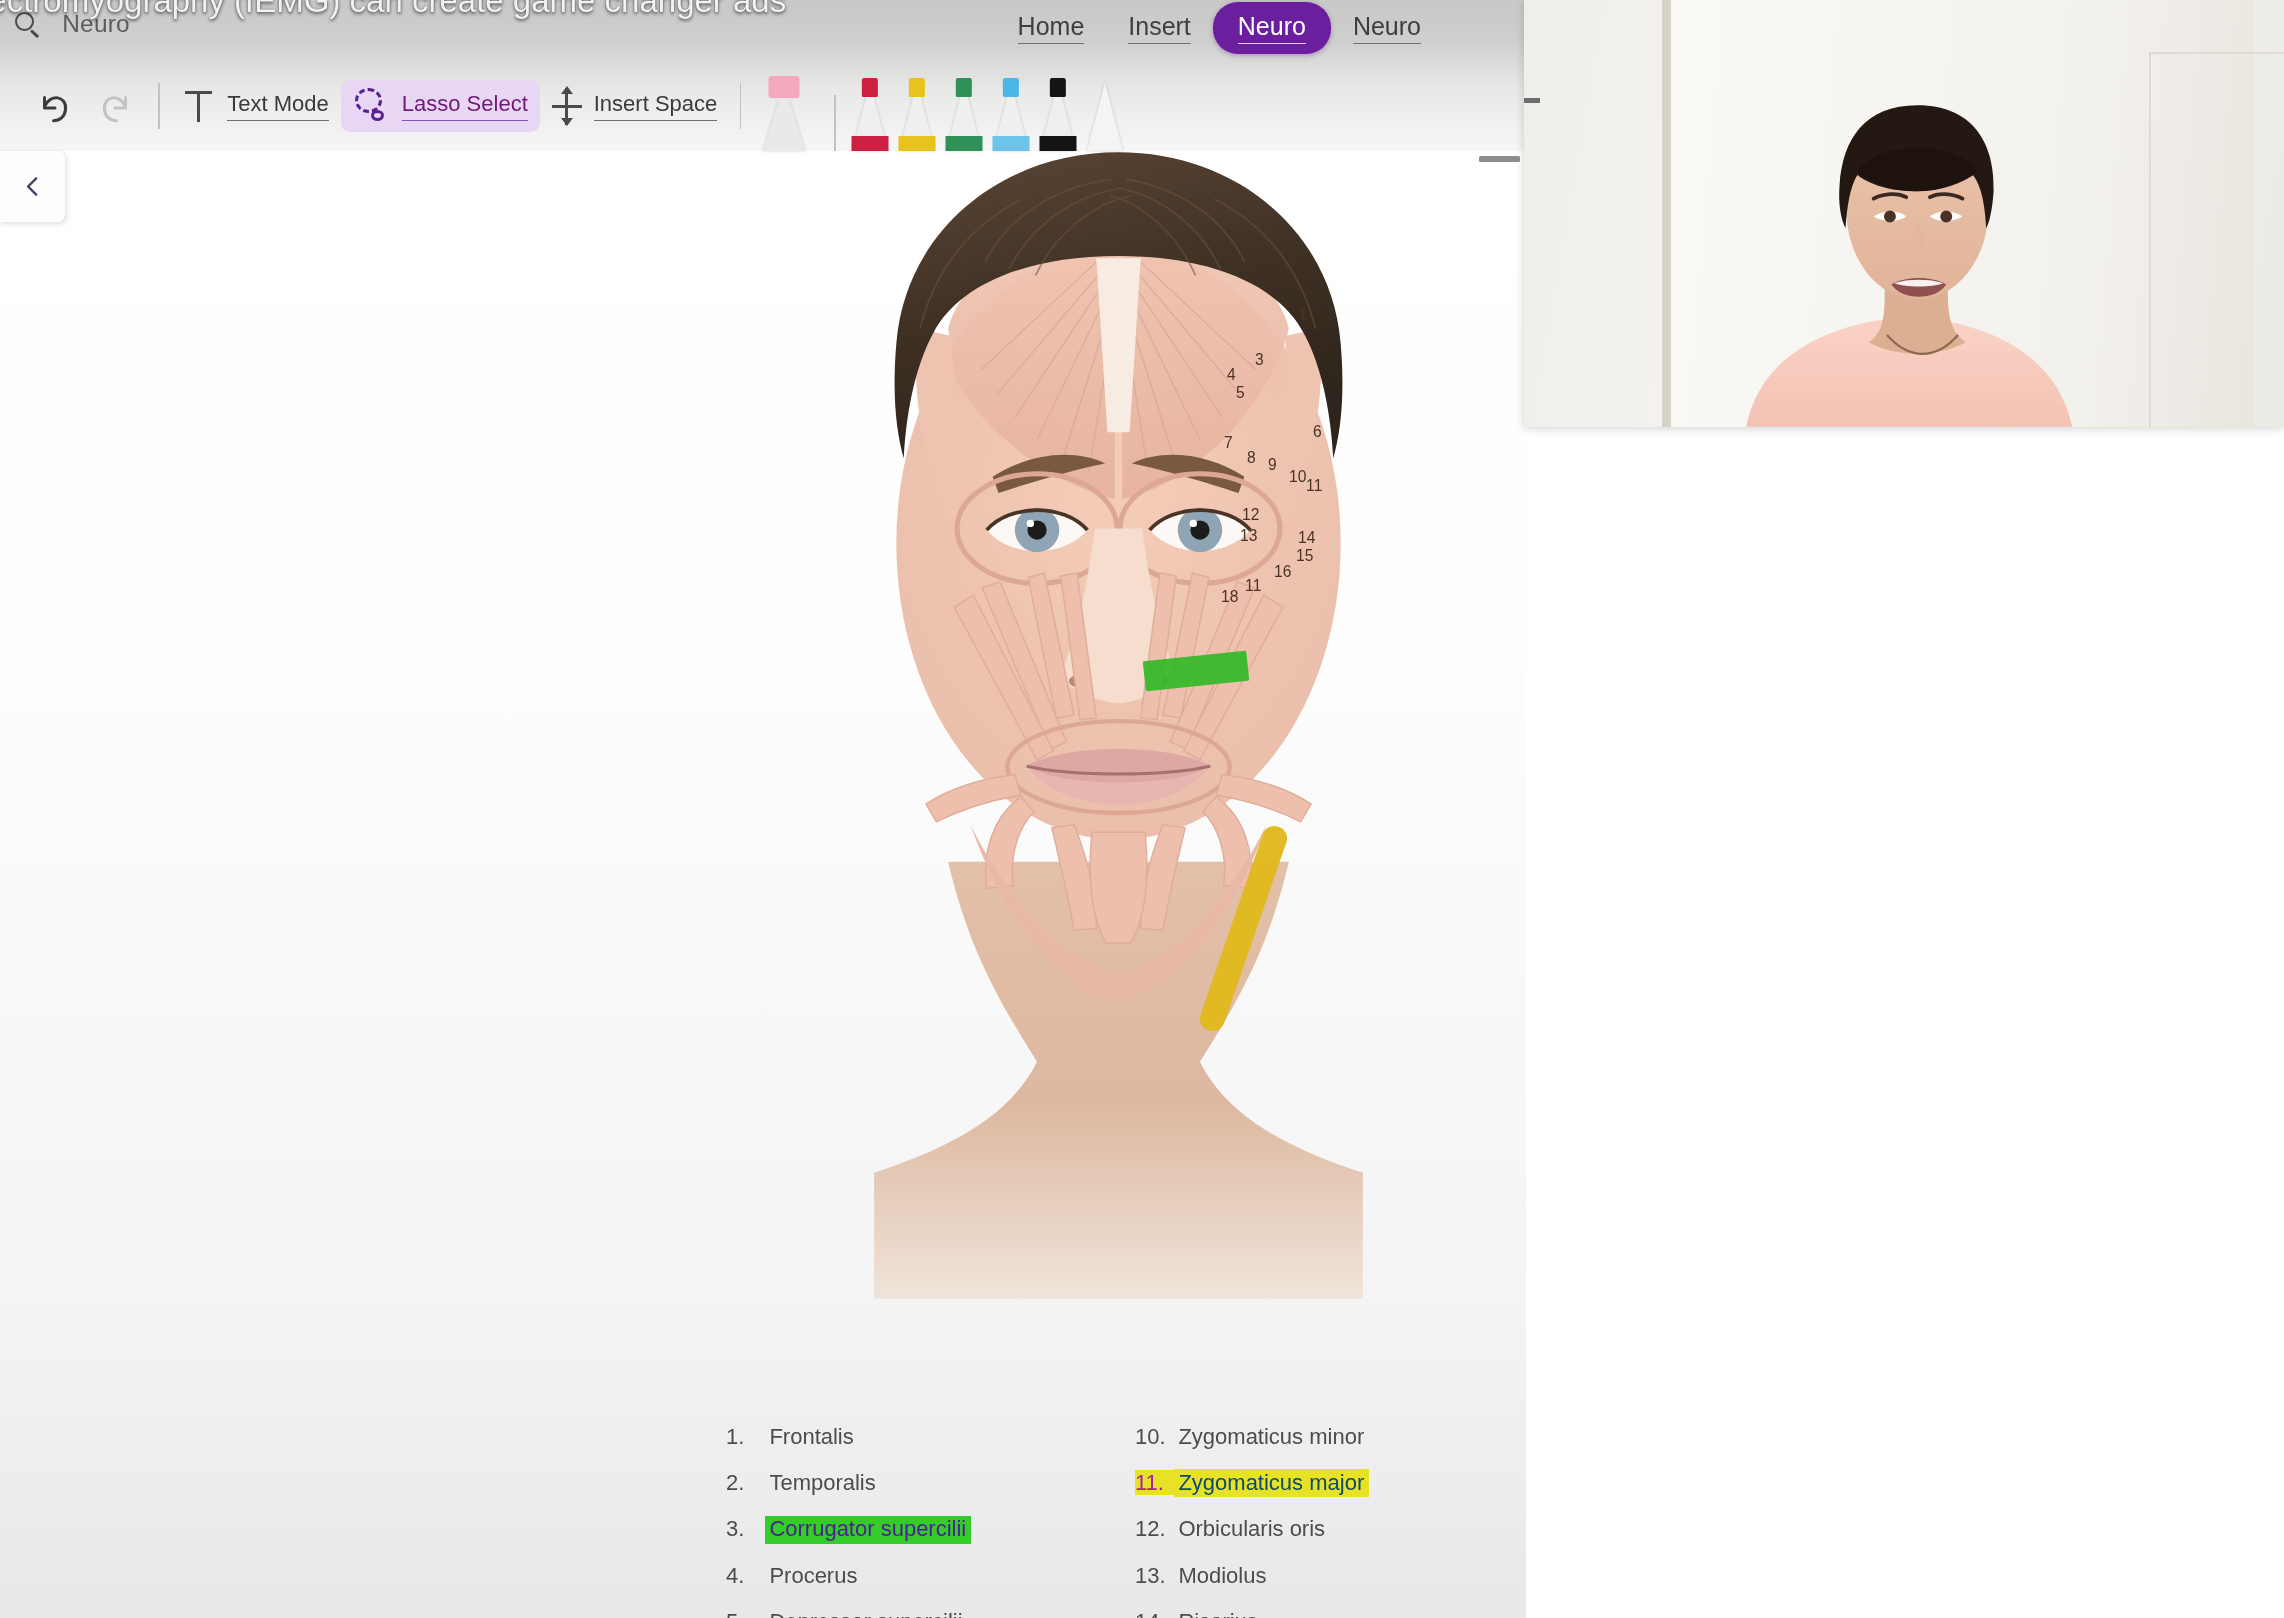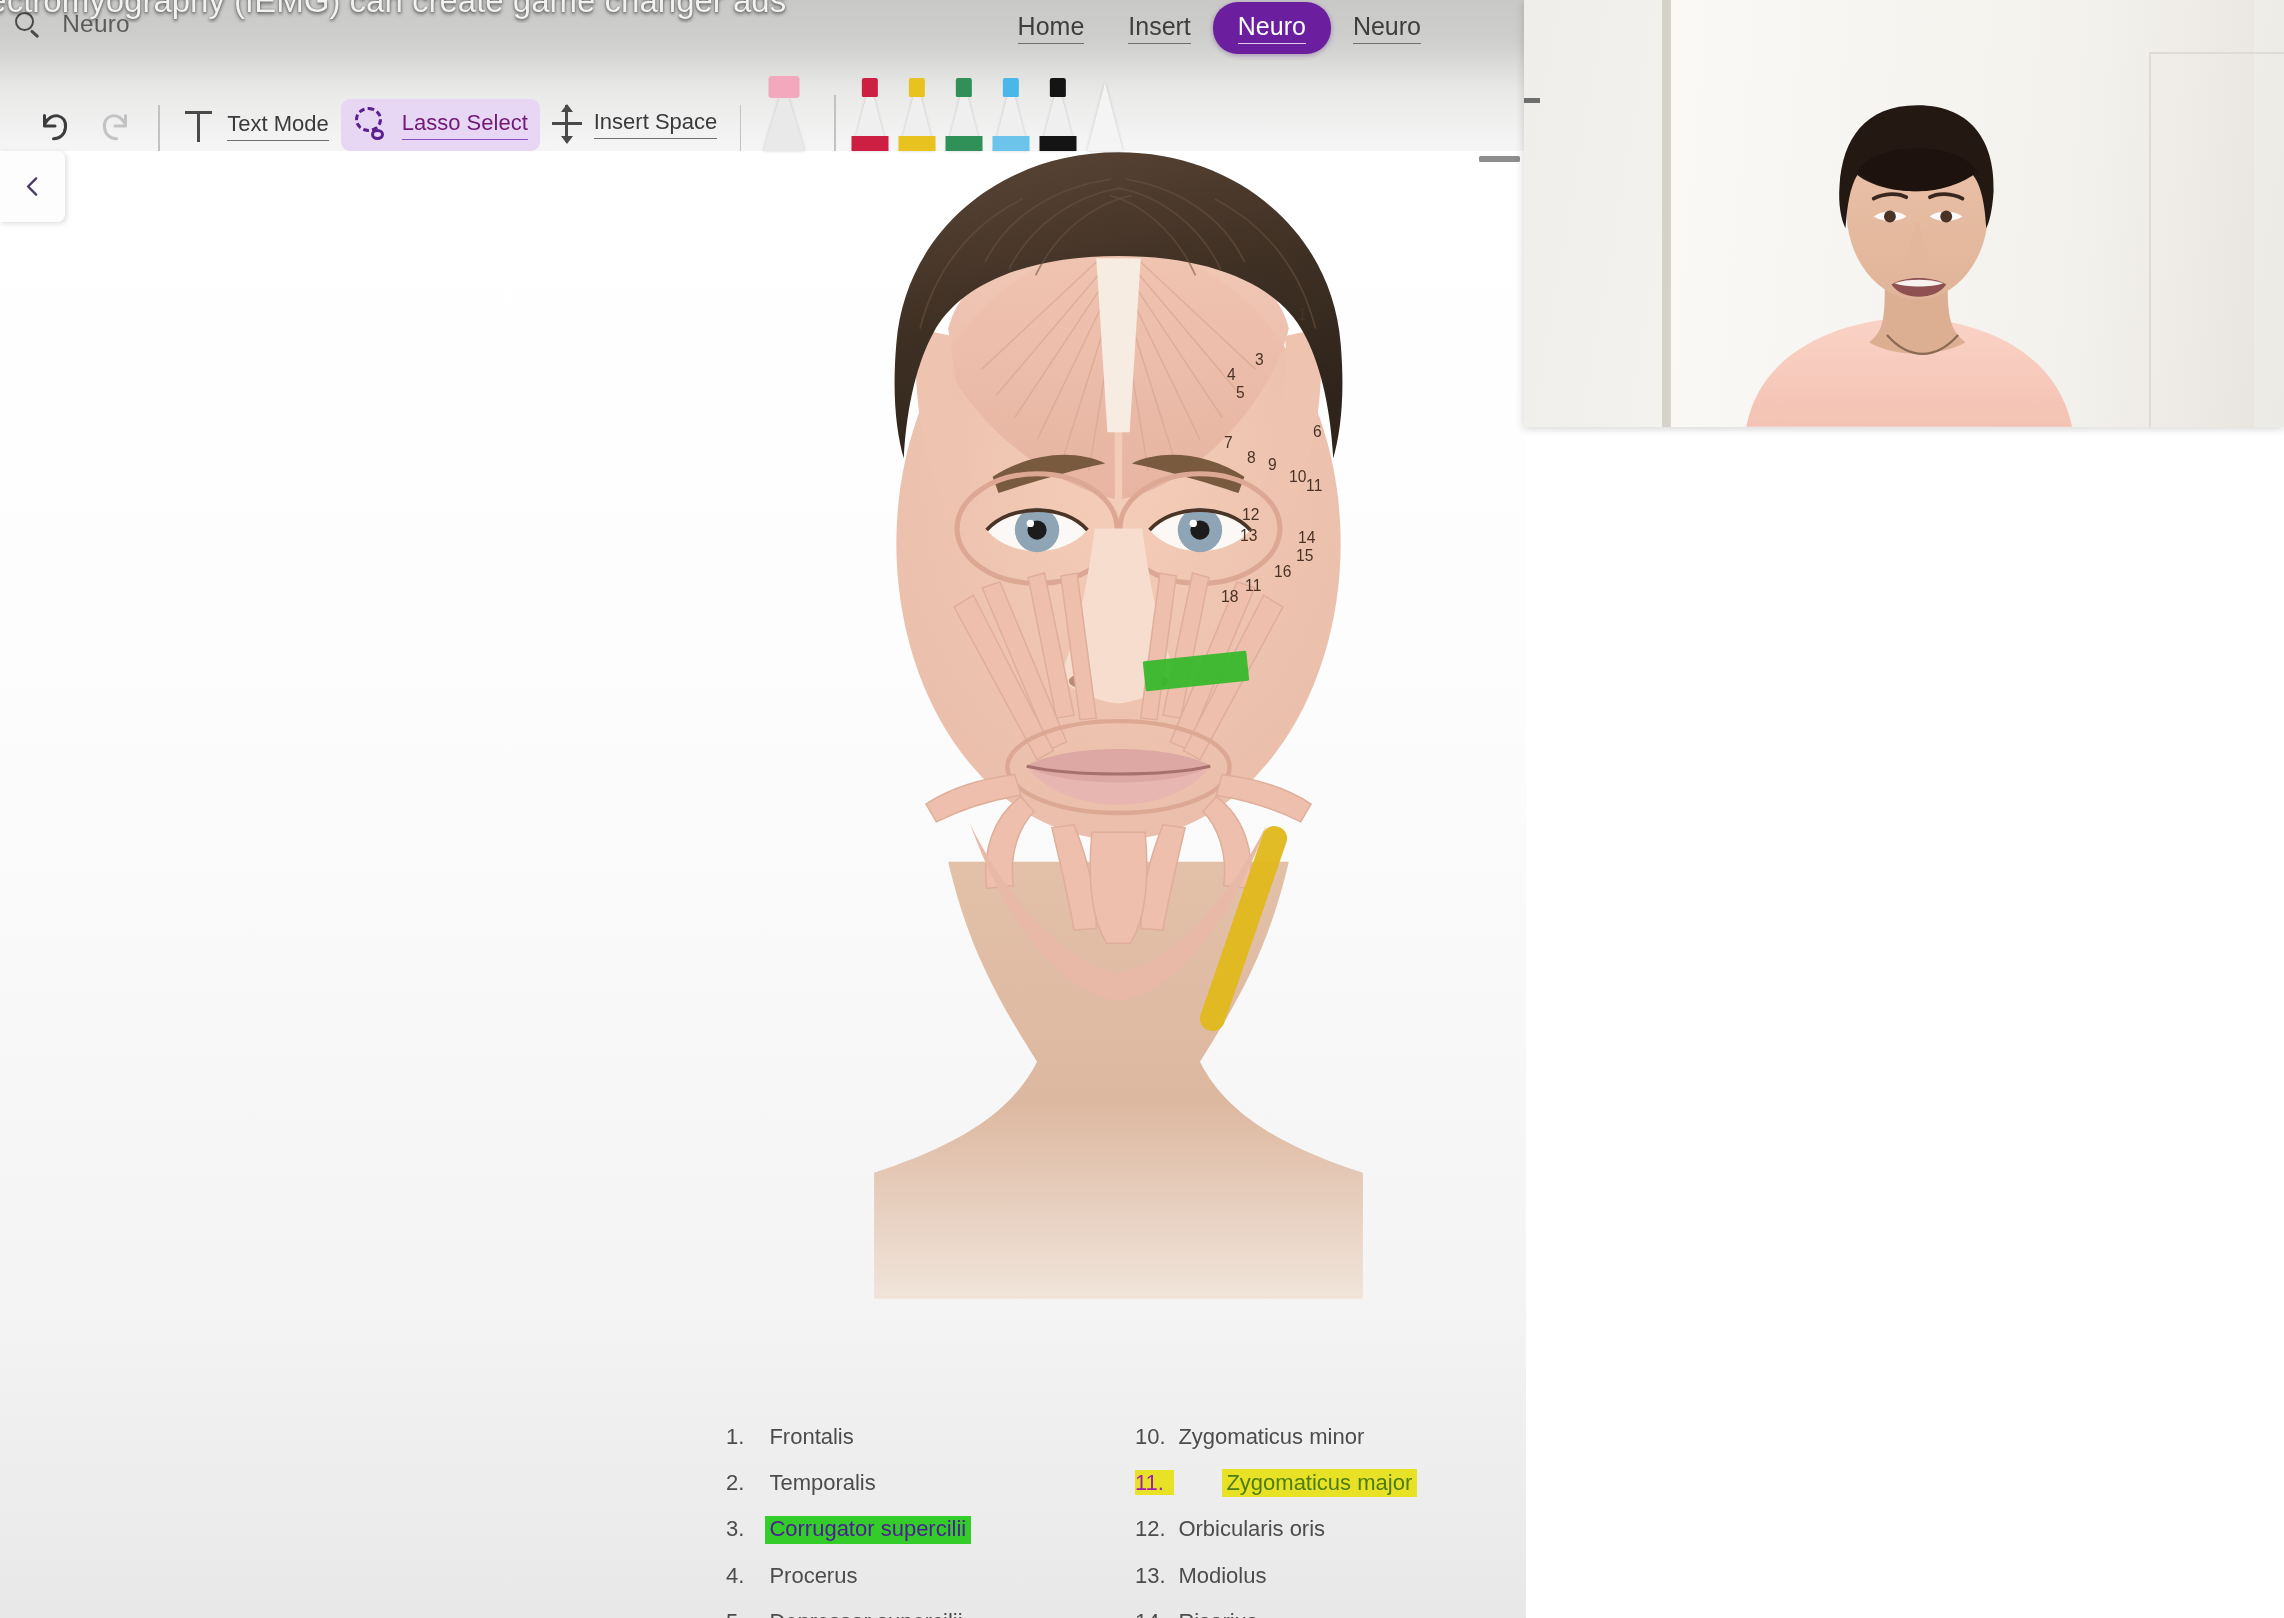--- a/index.html
+++ b/index.html
@@ -51,21 +51,21 @@
   .tab{
     font-size:25px; color:#3e3e3e; padding:9px 22px; border-radius:25px;
     text-decoration:none; position:relative; white-space:nowrap;
   }
   .tab .txt{ border-bottom:1.5px solid #6f6f6f; padding-bottom:2.2px; display:inline-block; }
   .tab.active{ background:#6B1F9E; color:#ffffff; padding:10.4px 25px; box-shadow:0 1.5px 5.2px rgba(80,20,120,.35); }
   .tab.active .txt{ border-bottom:1.5px solid #e4cbf2; }
 
   
   #tool-row{
-    position:absolute; left:0; top:61px; width:1526px; height:90px; display:flex; align-items:flex-end;
+    position:absolute; left:0; top:61px; width:1526px; height:90px; display:flex; align-items:center;
   }
   .tool-btn{
     display:flex; align-items:center; gap:12px; padding:7.4px 12px; border-radius:9px;
     position:relative; white-space:nowrap;
   }
   .tool-btn .label{
     font-size:22px; color:#3a3a3a; border-bottom:1.5px solid #6f6f6f; padding-bottom:3px;
   }
   .tool-btn.active{ background:#e7d7f5; }
   .tool-btn.active .label{ color:#701a75; border-bottom-color:#8a4fbf; }
@@ -163,21 +163,21 @@
   .legend-col{ position:absolute; top:0; }
   #legend-col-left{ left:0px; width:385px; }
   #legend-col-right{ left:409px; width:415px; }
   .legend-item{
     display:flex; align-items:baseline; font-size:22px; color:#4c4c4c;
     margin-bottom:18.5px; line-height:25px; white-space:nowrap;
   }
   .legend-item .num{ min-width:39px; }
   .legend-item .name{ display:inline-block; padding:0.7px 4.4px 2.2px 4.4px; }
   .legend-item.hl-green .name{ background:#33cc28; color:#4c1d95; }
-  .legend-item.hl-yellow .name{ background:#e8e226; color:#4d7c0f;margin-left:48px; }
+  .legend-item.hl-yellow .name{ background:#e8e226; color:#0c4a6e; }
   .legend-item.hl-yellow .num{ background:#e8e226; color:#a21caf; }
 
   
   #webcam{
     position:absolute; right:0; top:0; width:760px; height:427px; z-index:60;
     overflow:hidden; background:#f4f2ef; box-shadow:0 2.2px 9px rgba(0,0,0,.18);
   }
   #webcam .wall{ position:absolute; inset:0; background:linear-gradient(100deg,#efeeea 0%,#f6f5f2 45%,#eceae5 100%); }
   #webcam .door{
     position:absolute; left:145px; top:0; width:585px; height:427px;

